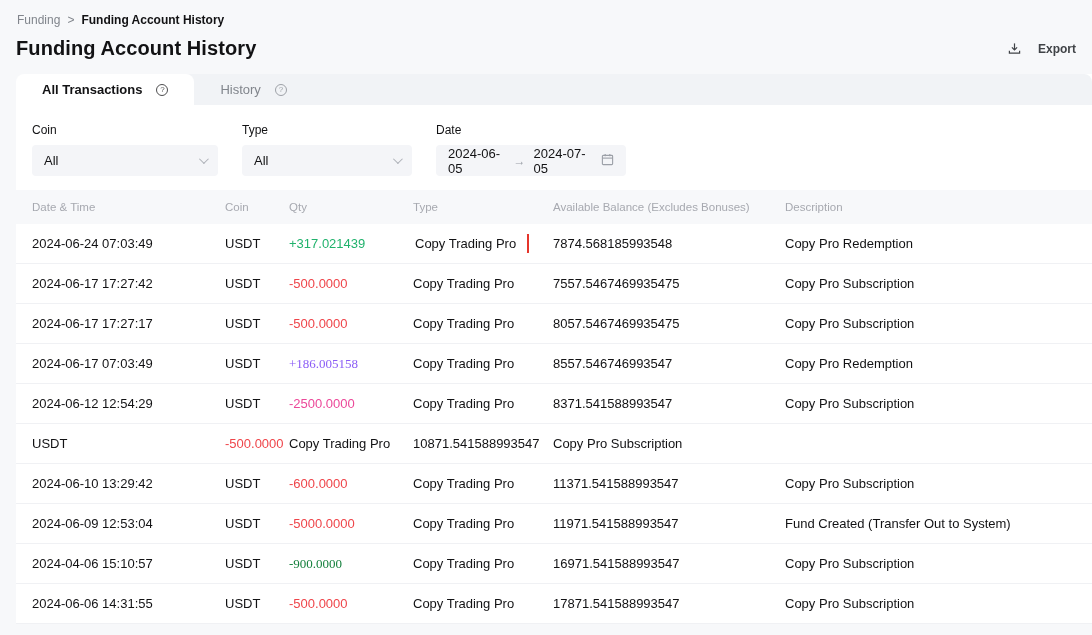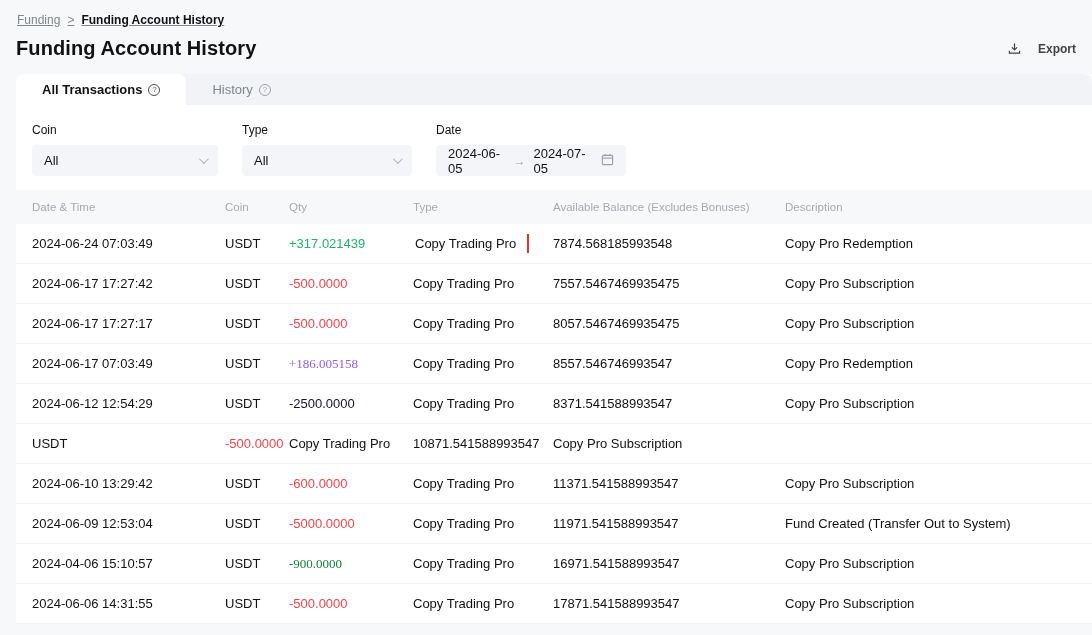--- a/index.html
+++ b/index.html
@@ -6,21 +6,21 @@
   html, body {
     width: 1092px; height: 635px; overflow: hidden;
     background: #f7f8fa;
     font-family: "Liberation Sans", sans-serif;
     color: #121214;
   }
   
   .breadcrumb {
     padding: 13px 16px 0 17px;
     font-size: 12px; color: #81858c;
-    display: flex; align-items: center; gap: 7px; text-decoration: underline;
+    display: flex; align-items: center; gap: 7px;
   }
   .breadcrumb .crumb-current { color: #121214; font-weight: 600; }
   .title-row {
     display: flex; align-items: center; justify-content: space-between;
     padding: 10px 16px 0 16px;
   }
   .page-title { font-size: 20px; font-weight: 700; letter-spacing: .1px; }
   .export-btn {
     display: inline-flex; align-items: center; gap: 17px;
     font-size: 12px; font-weight: 600; color: #404347; cursor: pointer;
@@ -33,21 +33,21 @@
     background: #fff;
     border-radius: 8px 0 0 0;
     height: 545px;
   }
   .tab-strip {
     display: flex; height: 31px;
     background: #f1f3f6;
     border-radius: 8px 8px 0 0;
   }
   .tab {
-    display: inline-flex; align-items: center; justify-content: center; gap: 6px;
+    display: inline-flex; align-items: center; justify-content: center; gap: 14px;
     padding: 0 26px; font-size: 13px; color: #81858c; cursor: pointer;
     border-radius: 8px 8px 0 0;
   }
   .tab.active { background: #fff; color: #121214; font-weight: 700; }
   .qicon {
     display: inline-flex; align-items: center; justify-content: center;
     width: 12px; height: 12px; border: 1px solid currentColor; border-radius: 50%;
     font-size: 8px; font-weight: 400; line-height: 1; opacity: .75;
   }
   
@@ -205,21 +205,21 @@
     <div class="cell">USDT</div>
     <div class="cell"><span style="color: #8b5cf6; font-family: Liberation Serif, serif;">+186.005158</span></div>
     <div class="cell"><span class="type-val">Copy Trading Pro</span></div>
     <div class="cell">8557.546746993547</div>
     <div class="cell">Copy Pro Redemption</div>
   </div>
 
   <div class="grid-row trow">
     <div class="cell">2024-06-12 12:54:29</div>
     <div class="cell">USDT</div>
-    <div class="cell"><span style="color: #0f172a;">-2500.0000</span></div>
+    <div class="cell"><span style="color: #ec4899;">-2500.0000</span></div>
     <div class="cell"><span class="type-val">Copy Trading Pro</span></div>
     <div class="cell">8371.541588993547</div>
     <div class="cell">Copy Pro Subscription</div>
   </div>
 
   <div class="grid-row trow">
     <div class="cell">USDT</div>
     <div class="cell"><span style="color: rgb(239, 69, 74);">-500.0000</span></div>
     <div class="cell"><span class="type-val">Copy Trading Pro</span></div>
     <div class="cell">10871.541588993547</div>

